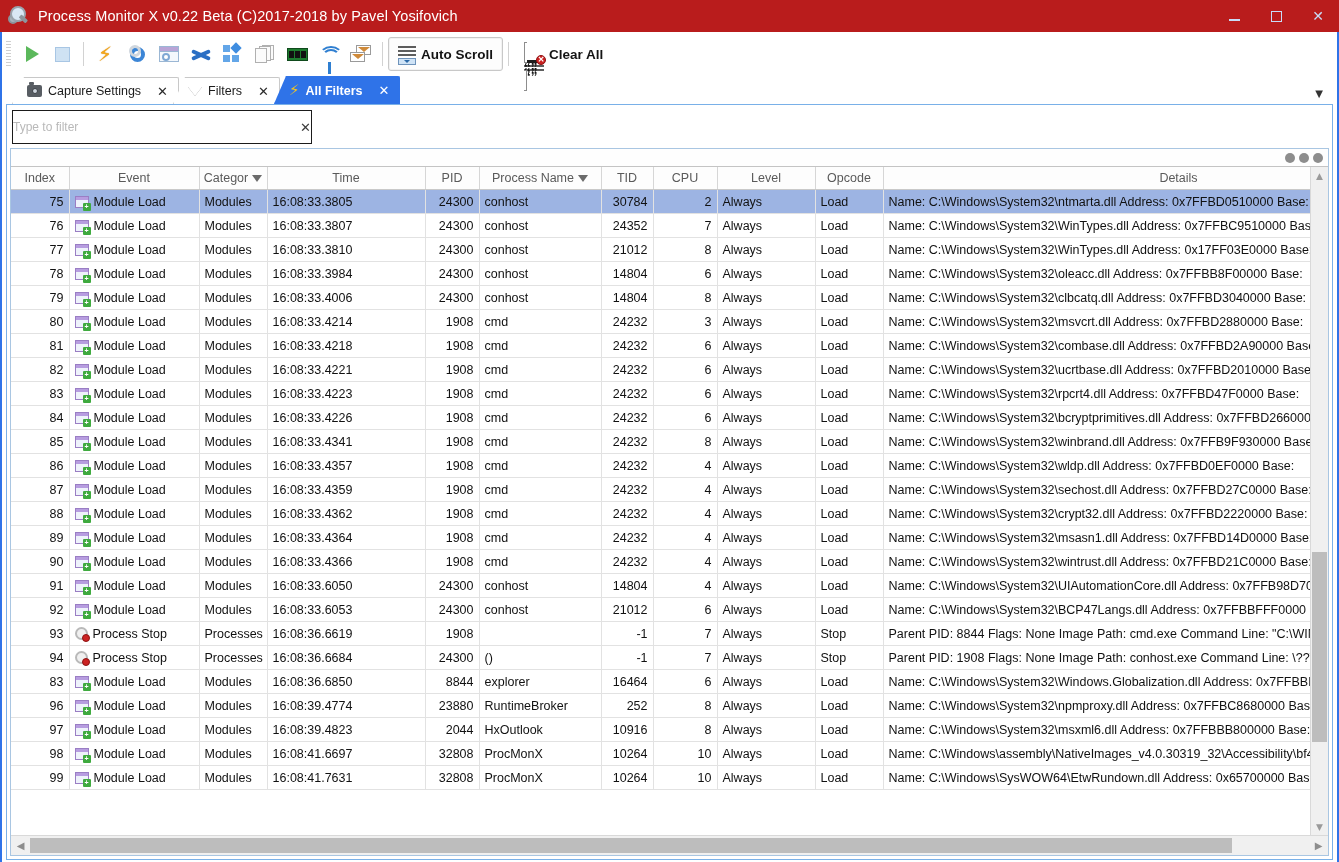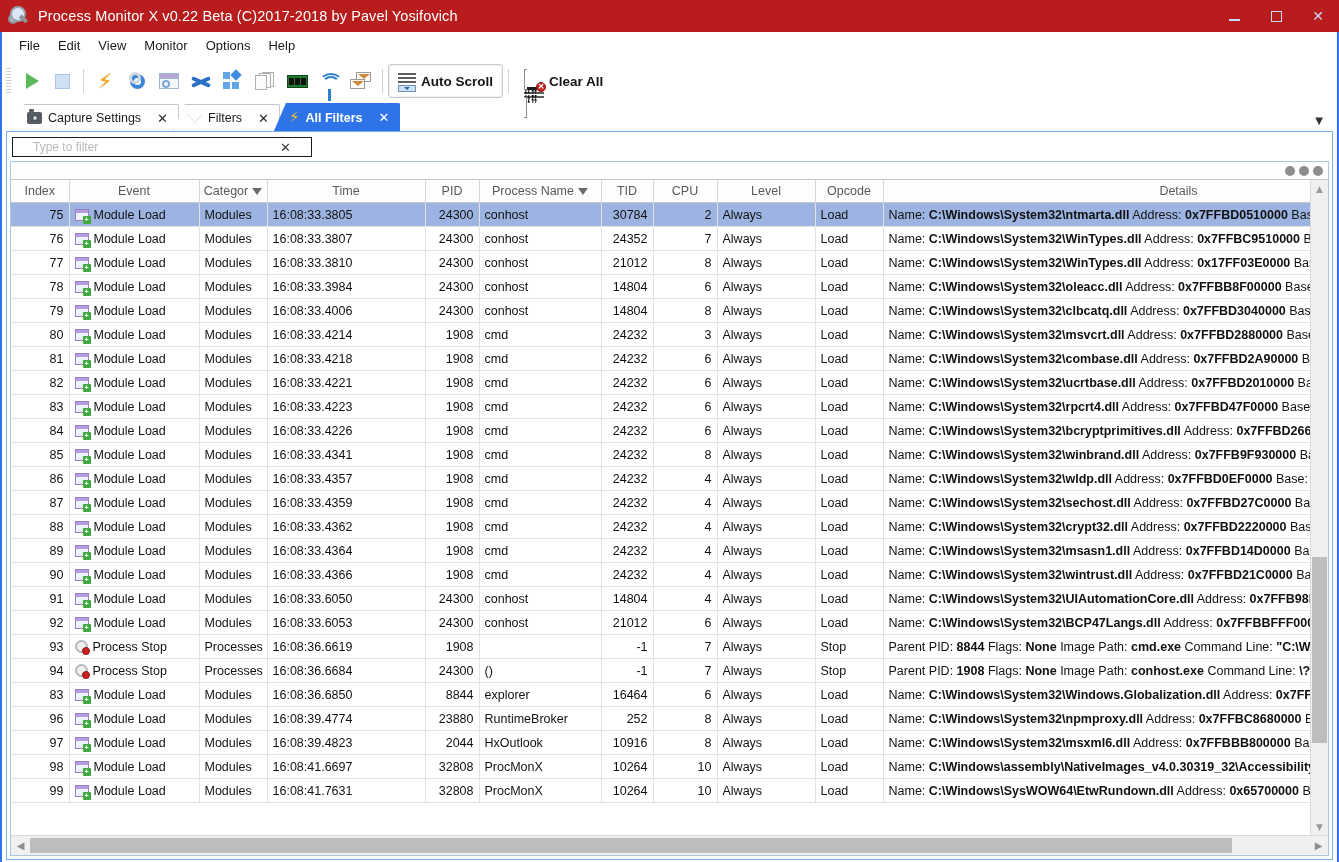--- a/index.html
+++ b/index.html
@@ -235,22 +235,22 @@
     font-family:"DejaVu Sans",sans-serif;
   }
 
   
   .panel{
     flex:1 1 auto;min-height:0;margin:0 4px 2px 4px;border:1px solid #79b0e8;
     background:#ffffff;display:flex;flex-direction:column;padding:3px;box-sizing:border-box;
   }
   .filter-row{flex:0 0 auto;padding:2px 2px 4px 2px;}
   .filter-box{
-    width:300px;height:20px;border:1.5px solid #1b1b1b;background:#fff;
-    display:flex;align-items:center;padding:0 20px;box-sizing:border-box;
+    width:300px;height:34px;border:1.5px solid #1b1b1b;background:#fff;
+    display:flex;align-items:center;padding:0 0;box-sizing:border-box;
   }
   .filter-box input{
     border:0;outline:0;flex:1;font-family:"Liberation Sans",sans-serif;font-size:12px;
     color:#222;background:transparent;padding:0;
   }
   .filter-box input::placeholder{color:#b9b9b9;}
   .filter-clear{
     color:#3b3b3b;font-size:13px;font-weight:bold;margin-left:6px;
     font-family:"DejaVu Sans",sans-serif;line-height:1;cursor:default;
   }
@@ -307,21 +307,21 @@
     border-radius:1px;font-weight:bold;
   }
   .ev-proc{
     width:13px;height:13px;border-radius:50%;border:2px solid #b9b9b9;background:#f0f0f0;
     position:relative;flex:0 0 auto;box-sizing:border-box;
   }
   .ev-proc:after{
     content:"";position:absolute;right:-4px;bottom:-4px;width:8px;height:8px;border-radius:50%;
     background:#cc2222;border:1px solid #8d1212;box-sizing:border-box;
   }
-  .det b{font-weight:bold;}
+  .det b{font-weight:normal;}
   .det{font-size:12.5px;}
 
   
   .vsb{
     flex:0 0 17px;background:#f0f0f0;border-left:1px solid #d9d9d9;
     display:flex;flex-direction:column;align-items:center;position:relative;
   }
   .vsb .arw{
     width:17px;height:17px;display:flex;align-items:center;justify-content:center;
     color:#9a9a9a;font-size:9px;font-family:"DejaVu Sans",sans-serif;flex:0 0 17px;
@@ -374,28 +374,20 @@
           <i class="wb-max"></i>
         </div>
       <div class="win-btn">
           <span class="wb-close">✕</span>
         </div>
     </div>
   </div>
 
   <div class="client">
 
-    <div class="menubar">
-      <div class="menu-item">File</div>
-      <div class="menu-item">Edit</div>
-      <div class="menu-item">View</div>
-      <div class="menu-item">Monitor</div>
-      <div class="menu-item">Options</div>
-      <div class="menu-item">Help</div>
-    </div>
 
     <div class="toolbar">
       <div class="grip"></div>
 
       <div class="tb-btn">
           <span class="play-tri"></span>
         </div>
       <div class="tb-btn">
           <span class="stop-sq"></span>
         </div>

